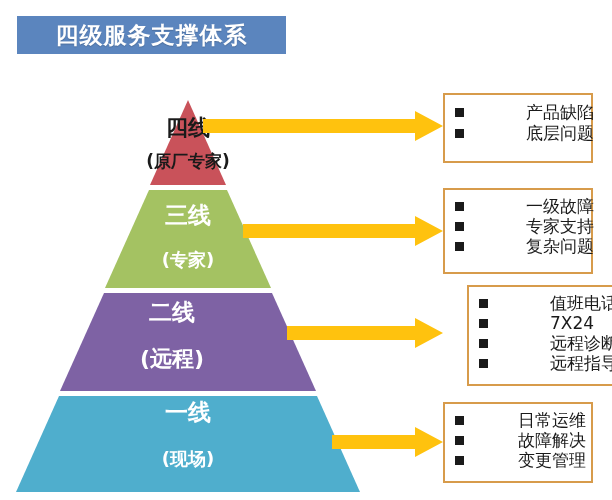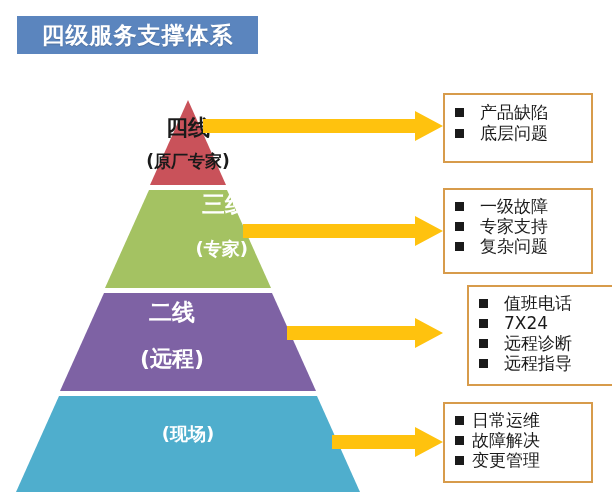--- a/index.html
+++ b/index.html
@@ -13,21 +13,21 @@
     position: relative;
     overflow: hidden;
     font-family: "DejaVu Sans", "Liberation Sans", sans-serif;
   }
 
   
   #title-banner {
     position: absolute;
     left: 17px;
     top: 16px;
-    width: 241px;
+    width: 269px;
     height: 38px;
     background: #5B85BE;
     display: flex;
     align-items: center;
     justify-content: center;
     box-sizing: border-box;
   }
   #title-text {
     color: #ffffff;
     font-size: 23px;
@@ -60,21 +60,21 @@
     font-weight: bold;
     line-height: 1.1;
   }
 
   
   #tier-4-labels { left: 128px; top: 116px; width: 120px; }
   #tier-4-labels .tier-title { font-size: 22px; color: #1a1a1a; }
   #tier-4-labels .tier-sub   { font-size: 17px; color: #1a1a1a; margin-top: 12px; }
 
   
-  #tier-3-labels { left: 128px; top: 192px; width: 120px; text-align: right; }
+  #tier-3-labels { left: 128px; top: 203px; width: 120px; }
   #tier-3-labels .tier-title { font-size: 23px; color: #ffffff; }
   #tier-3-labels .tier-sub   { font-size: 18px; color: #ffffff; margin-top: 22px; }
 
   
   #tier-2-labels { left: 112px; top: 300px; width: 120px; }
   #tier-2-labels .tier-title { font-size: 23px; color: #ffffff; }
   #tier-2-labels .tier-sub   { font-size: 22px; color: #ffffff; margin-top: 22px; }
 
   
   #tier-1-labels { left: 128px; top: 400px; width: 120px; }
@@ -91,20 +91,21 @@
     position: absolute;
     border: 2px solid #D79B4B;
     background: #ffffff;
     box-sizing: border-box;
     padding: 6px 8px 6px 10px;
   }
   .callout-row {
     display: flex;
     align-items: center;
     white-space: nowrap;
+    gap: 46px;
   }
   .bullet {
     width: 9px;
     height: 9px;
     background: #1a1a1a;
     flex: 0 0 auto;
     display: inline-block;
   }
   .callout-text {
     font-size: 17px;
@@ -156,20 +157,21 @@
 </div>
 <div class="tier-label-group" id="tier-3-labels">
   <div class="tier-title">三线</div>
   <div class="tier-sub">(专家)</div>
 </div>
 <div class="tier-label-group" id="tier-2-labels">
   <div class="tier-title">二线</div>
   <div class="tier-sub">(远程)</div>
 </div>
 <div class="tier-label-group" id="tier-1-labels">
+  <div class="tier-title">一线</div>
   <div class="tier-sub">(现场)</div>
 </div>
 
 <svg class="arrow" id="arrow-1" style="left:203px; top:111px; width:240px; height:30px;" viewBox="0 0 240 30">
   <polygon points="0,8 212,8 212,0 240,15 212,30 212,22 0,22" fill="#FFC20E"></polygon>
 </svg>
 
 <svg class="arrow" id="arrow-2" style="left:243px; top:216px; width:200px; height:30px;" viewBox="0 0 200 30">
   <polygon points="0,8 172,8 172,0 200,15 172,30 172,22 0,22" fill="#FFC20E"></polygon>
 </svg>

